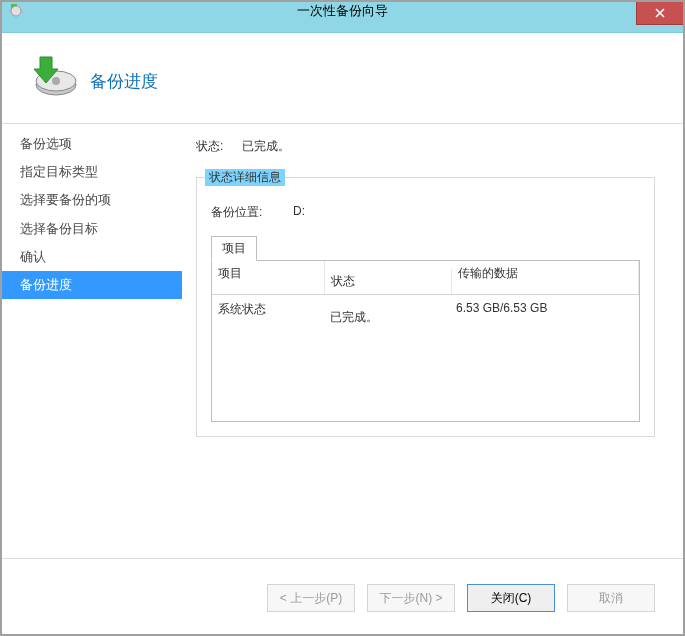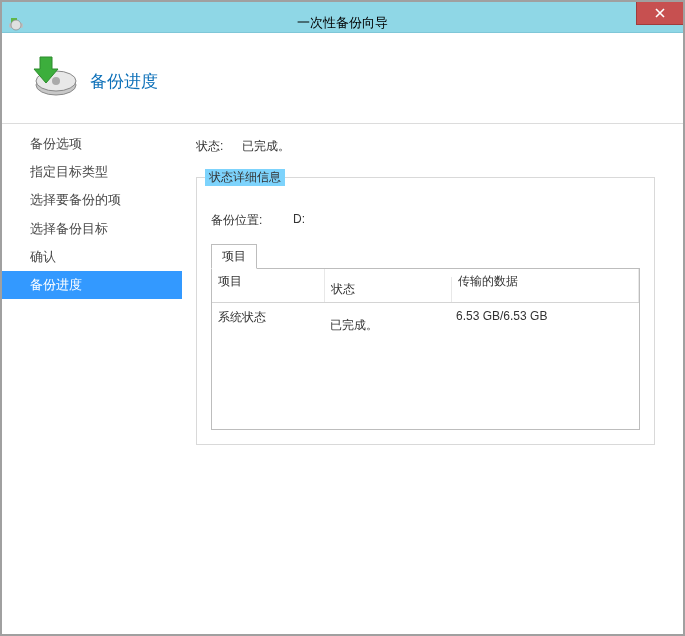--- a/index.html
+++ b/index.html
@@ -13,21 +13,21 @@
     position: relative;
     width: 681px;
     height: 632px;
     margin: 2px;
     background: #ffffff;
     box-sizing: border-box;
   }
   
   .titlebar {
     display: flex;
-    align-items: flex-end;
+    align-items: flex-start;
     height: 30px;
     background: #8fd7e6;
     position: relative;
     border-bottom: 1px solid #7fc7d8;
   }
   .titlebar .title {
     position: absolute;
     left: 50%; transform: translateX(-50%);
     font-size: 13px;
     color: #000;
@@ -78,21 +78,21 @@
   
   .body {
     display: flex;
     height: calc(632px - 30px - 90px - 78px); 
   }
   .sidebar {
     flex: 0 0 180px;
     padding-top: 6px;
   }
   .sidebar .step {
-    padding: 5px 18px 5px 28px;
+    padding: 5px 18px 5px 18px;
     font-size: 13px;
     color: #4a4a4a;
     line-height: 1.4;
     white-space: nowrap;
   }
   .sidebar .step.selected {
     background: #3399ff;
     color: #ffffff;
   }
 
@@ -115,21 +115,21 @@
     padding: 10px 14px 14px 14px;
     position: relative;
   }
   .group-title {
     position: absolute;
     top: -9px;
     left: 8px;
     background: #7dd3fc;
     padding: 0 4px;
   }
-  .inner-row { display: flex; margin-top: 24px; }
+  .inner-row { display: flex; margin-top: 16px; }
   .inner-row .lbl { width: 82px; }
 
   .tab-container {
     margin-top: 14px;
   }
   .tabstrip {
     display: flex;
     position: relative;
     z-index: 2;
   }
@@ -272,14 +272,22 @@
               <div class="cell c3">6.53 GB/6.53 GB</div>
             </div>
           </div>
         </div>
 
       </div>
     </div>
 
   </div>
 
+  <div class="footer">
+    <div class="btn disabled">&lt; 上一步(P)</div>
+    <div class="btn disabled">下一步(N) &gt;</div>
+    <div class="btn primary">
+        <span>关闭(C)</span>
+      </div>
+    <div class="btn disabled">取消</div>
+  </div>
 
 </div>
 
 </body></html>

